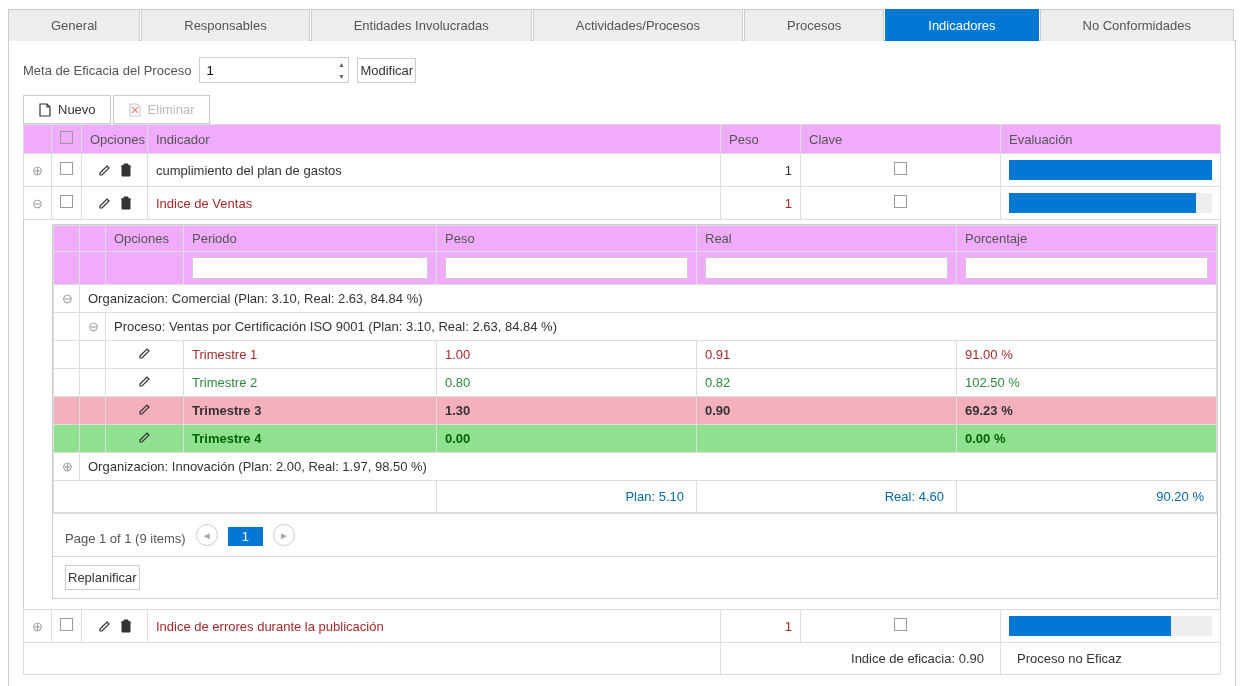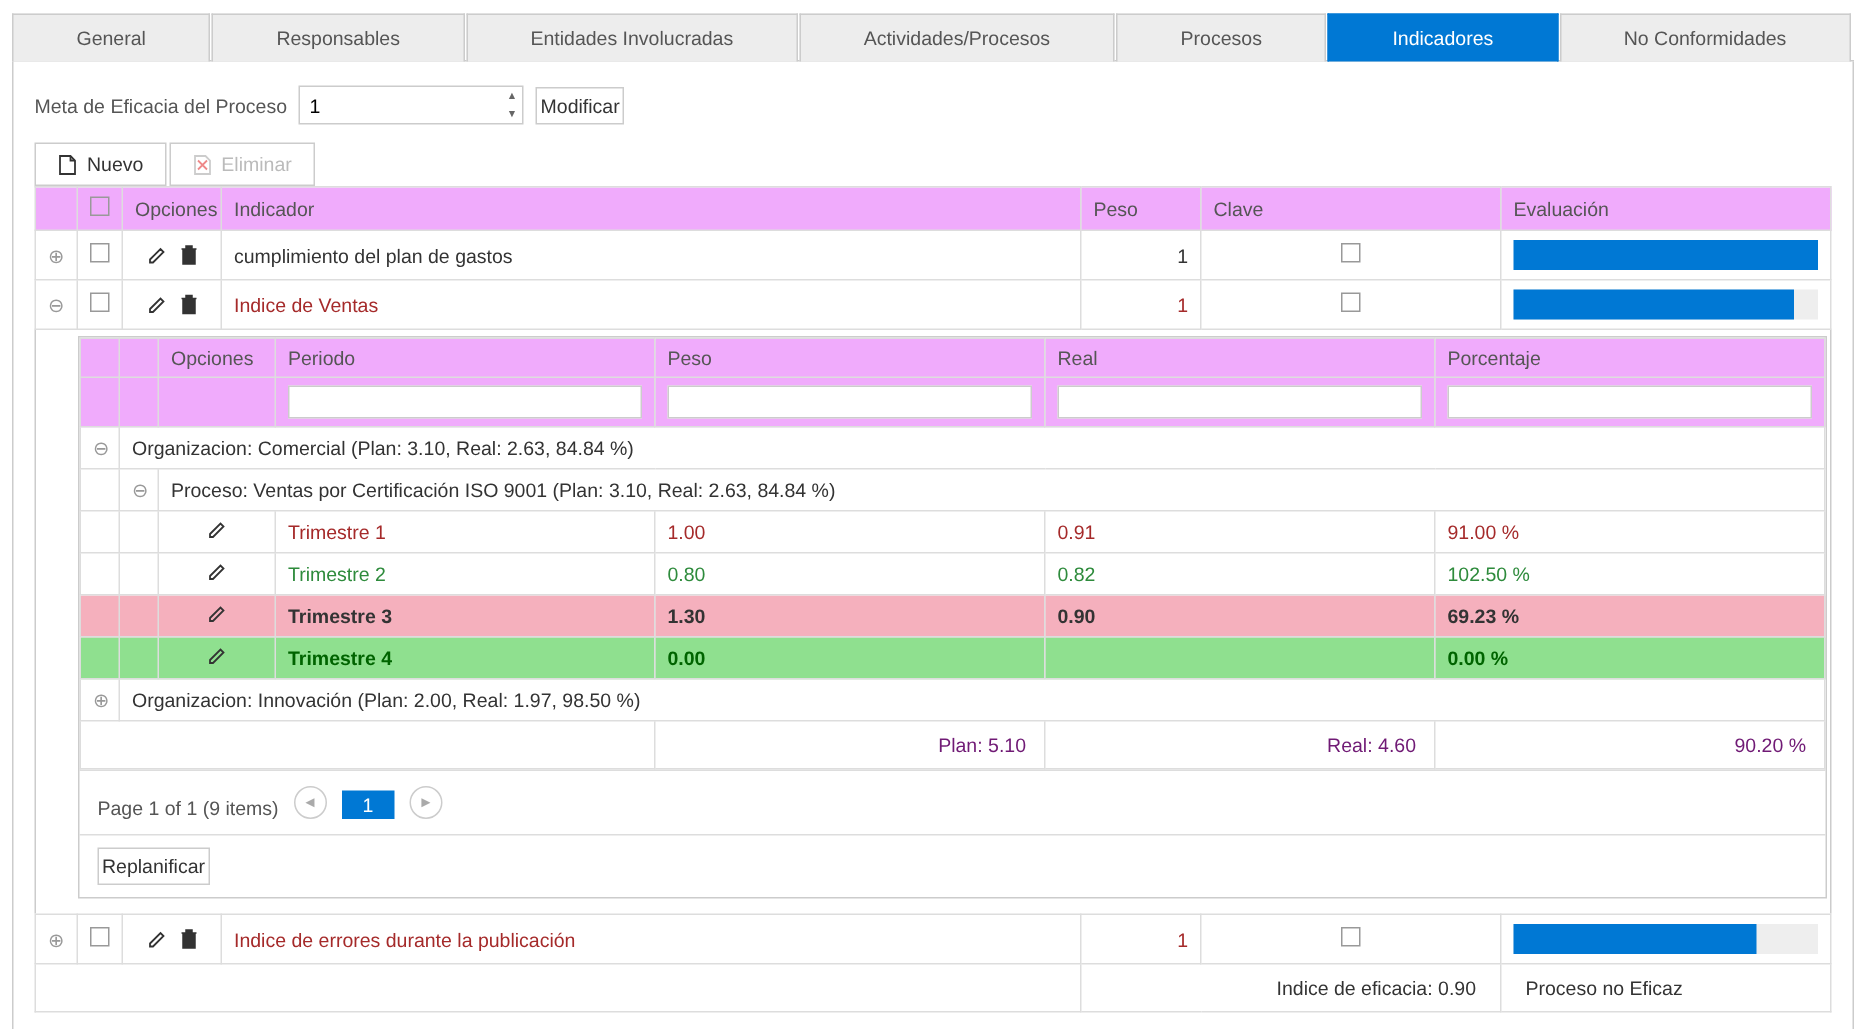--- a/index.html
+++ b/index.html
@@ -60,21 +60,21 @@
 
 .group-row td { background: #fff; color: #333; padding: 6px 8px; }
 .group-row2 td { background: #fff; color: #333; padding: 6px 8px; }
 .trimestre td { }
 .trim-red td { color: #a52a2a; }
 .trim-green td { color: #2e8b3c; }
 .trim-pink td { background: #f5b0bd; font-weight: bold; }
 .trim-greenbg td { background: #8fe08f; color: #006400; font-weight: bold; }
 .num { text-align: left; }
 .edit-ico-cell { text-align: center !important; }
-.footer-summary td { text-align: right; padding: 8px 12px; color: #701a75; }
+.footer-summary td { text-align: right; padding: 8px 12px; color: #0369a1; }
 
 .pager { display: flex; align-items: flex-end; gap: 10px; padding: 10px 12px; border-top: 1px solid #ddd; }
 .pager-text { color: #555; }
 .pager-btn-circle { width: 22px; height: 22px; border: 1px solid #ccc; border-radius: 50%; display: inline-flex; align-items: center; justify-content: center; color: #aaa; font-size: 10px; cursor: pointer; }
 .pager-page-active { background: #0078d4; color: #fff; padding: 2px 14px; font-size: 13px; }
 
 .replan-row { padding: 8px 12px; border-top: 1px solid #ddd; }
 .replan-row .btn { }
 
 .summary-row td { padding: 8px 16px; color: #333; }

